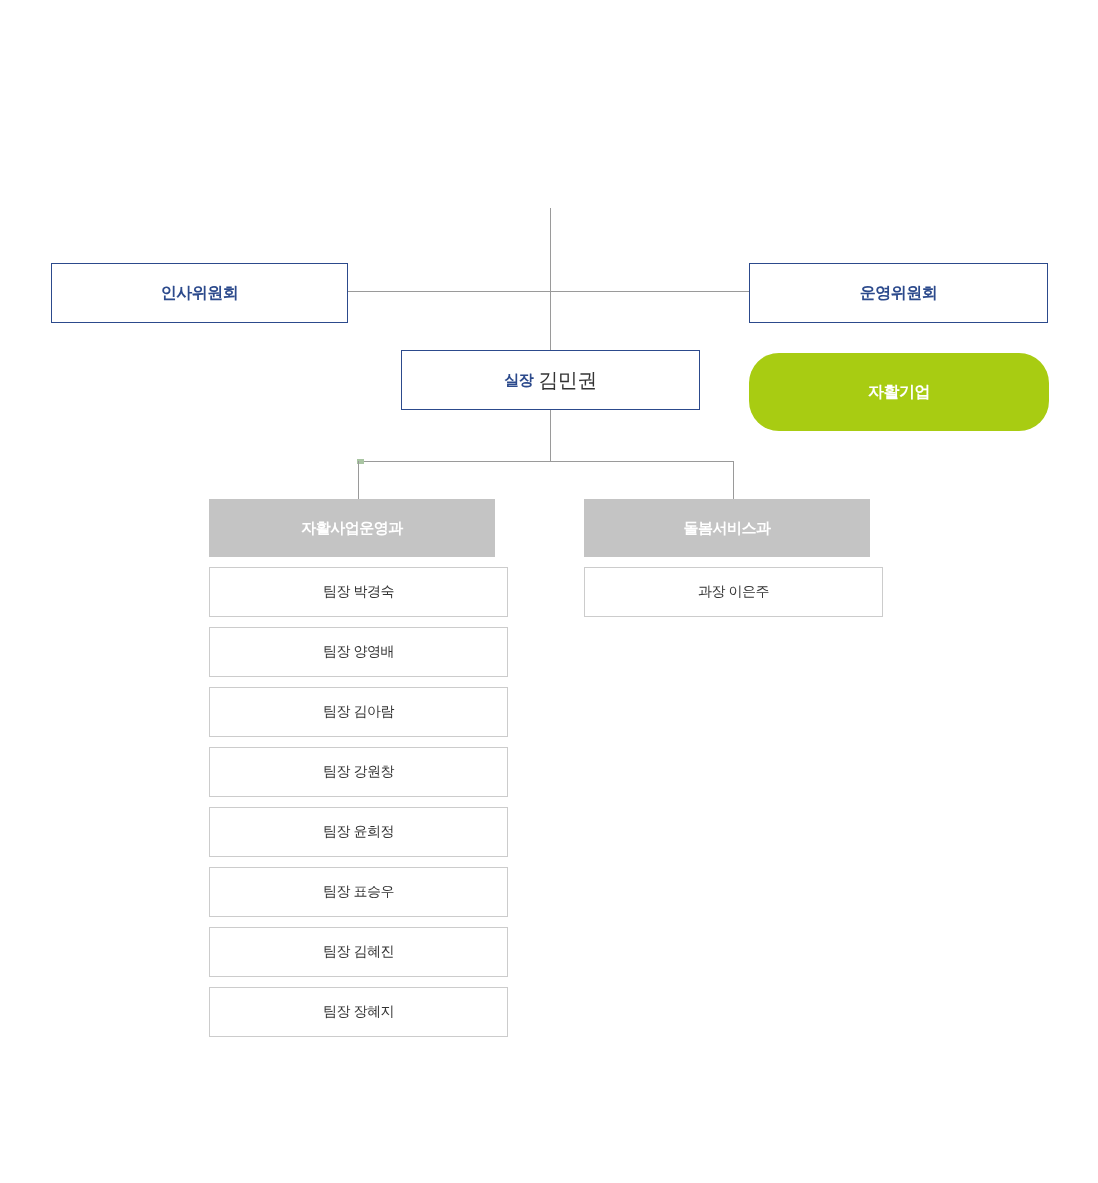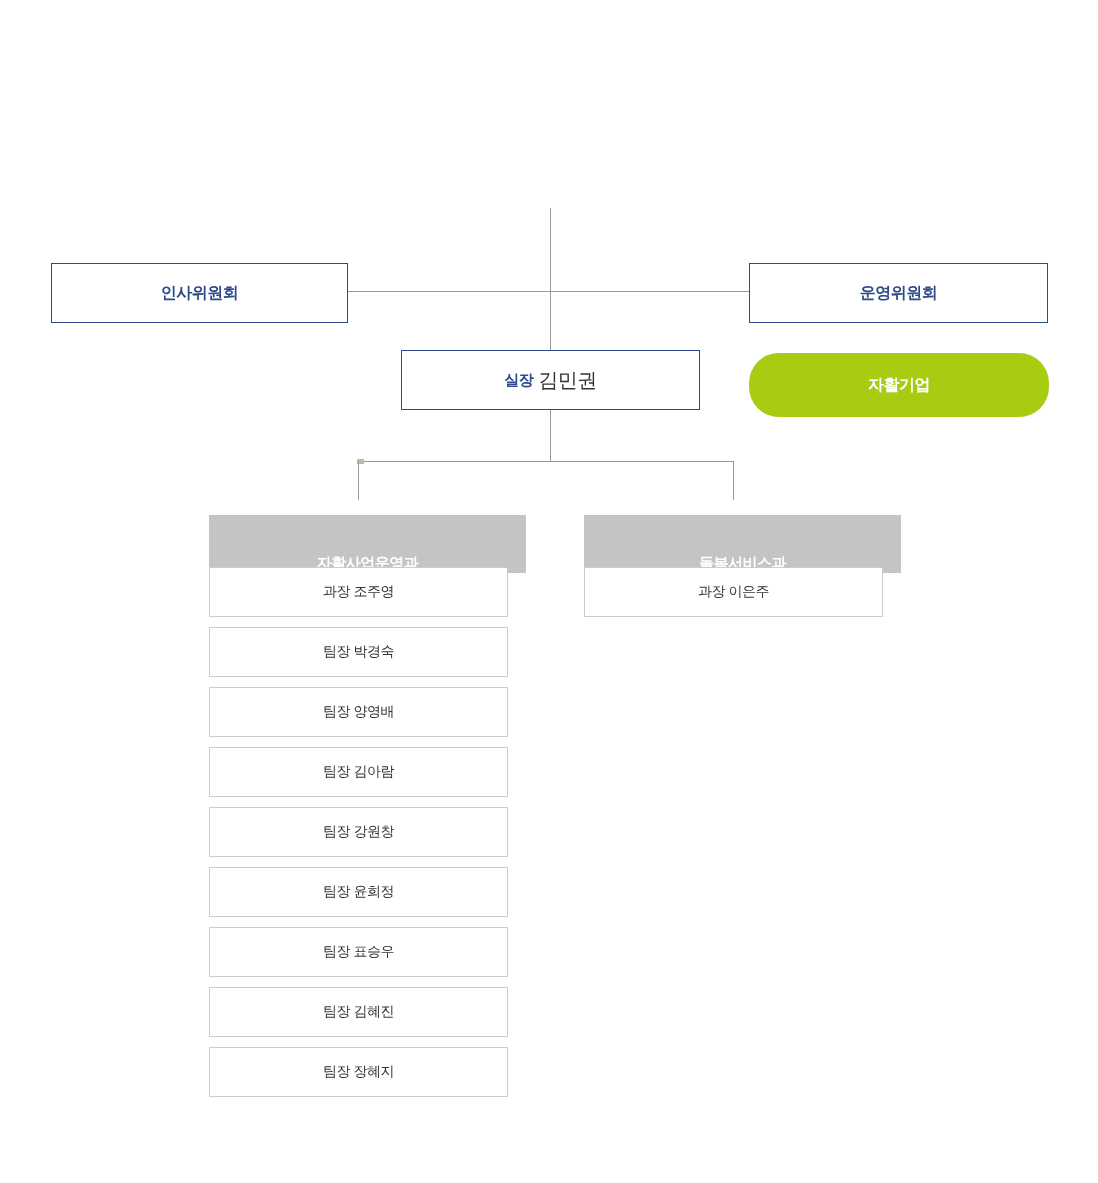--- a/index.html
+++ b/index.html
@@ -100,44 +100,43 @@
   #committee-left  { left: 51px;  top: 263px; width: 297px; height: 60px; }
   #committee-right { left: 749px; top: 263px; width: 299px; height: 60px; }
   #director-box    { left: 401px; top: 350px; width: 299px; height: 60px; }
 
   
   .pill-box {
     position: absolute;
     left: 749px;
     top: 353px;
     width: 300px;
-    height: 64px;
+    height: 78px;
     background: #a8cc12;
     border-radius: 30px;
     display: flex;
     align-items: center;
     justify-content: center;
   }
   .pill-label {
     color: #ffffff;
     font-size: 16px;
     font-weight: bold;
     letter-spacing: -0.5px;
   }
 
   
   .dept-header {
     position: absolute;
-    width: 317px;
+    width: 286px;
     height: 58px;
     background: #c4c4c4;
     display: flex;
-    align-items: flex-end;
-    justify-content: center;
-    margin-top: 16px;
+    align-items: center;
+    justify-content: center;
   }
   .dept-header-label {
     color: #ffffff;
     font-size: 15px;
     font-weight: bold;
     letter-spacing: -0.5px;
   }
   #dept-header-0 { left: 209px; top: 499px; }
   #dept-header-1 { left: 584px; top: 499px; }
 
@@ -204,23 +203,20 @@
   <div class="dept-header" id="dept-header-0">
     <span class="dept-header-label">자활사업운영과</span>
   </div>
 
   <div class="dept-header" id="dept-header-1">
     <span class="dept-header-label">돌봄서비스과</span>
   </div>
 
   <div class="staff-col" id="staff-col-0">
       <div class="staff-box">
-        <span class="staff-label">과장 조주영</span>
-      </div>
-      <div class="staff-box">
         <span class="staff-label">팀장 박경숙</span>
       </div>
       <div class="staff-box">
         <span class="staff-label">팀장 양영배</span>
       </div>
       <div class="staff-box">
         <span class="staff-label">팀장 김아람</span>
       </div>
       <div class="staff-box">
         <span class="staff-label">팀장 강원창</span>

